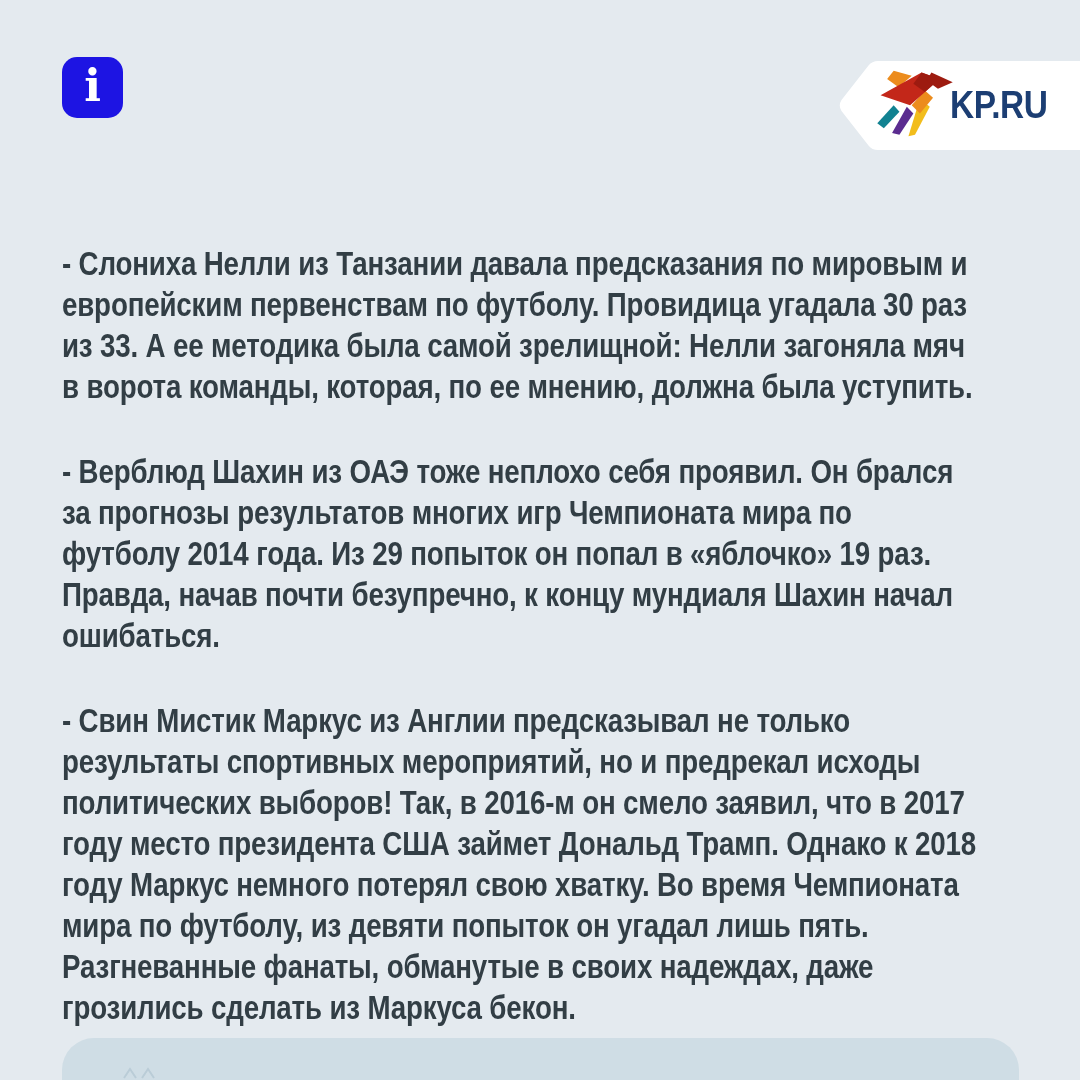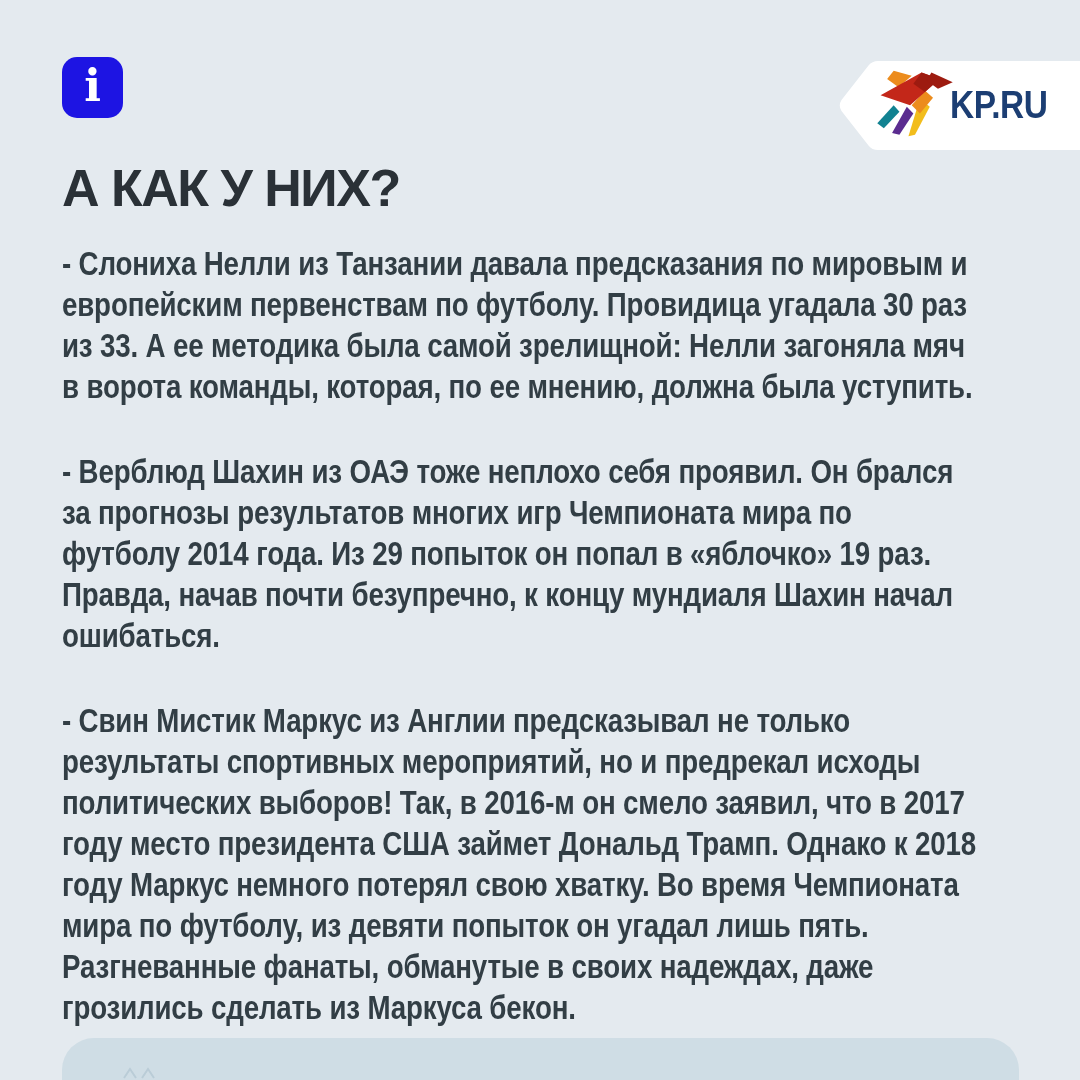--- a/index.html
+++ b/index.html
@@ -114,21 +114,20 @@
       <polygon points="42,82 56,36 68,46 50,80" style="fill:var(--bird-yellow,#f2bd1c)"></polygon>
       <polygon points="46,44 62,26 72,35 56,54" style="fill:var(--bird-orange,#ec8c1d)"></polygon>
       <polygon points="24,2 46,8 30,22 16,12" style="fill:var(--bird-orange,#ec8c1d)"></polygon>
       <polygon points="8,32 58,4 80,12 44,44" style="fill:var(--bird-red,#c32719)"></polygon>
       <polygon points="58,4 80,12 62,28 48,18" style="fill:var(--bird-dark-red,#9d1b10)"></polygon>
       <polygon points="70,4 96,16 78,24 64,14" style="fill:var(--bird-dark-red,#9d1b10)"></polygon>
     </svg>
     <span class="brand-text">KP.RU</span>
   </div>
 
-  <h1 class="headline">А КАК У НИХ?</h1>
 
   <div class="body">
     <p class="para">- Слониха Нелли из Танзании давала предсказания по мировым и
 европейским первенствам по футболу. Провидица угадала 30 раз
 из 33. А ее методика была самой зрелищной: Нелли загоняла мяч
 в ворота команды, которая, по ее мнению, должна была уступить.</p>
     <p class="para">- Верблюд Шахин из ОАЭ тоже неплохо себя проявил. Он брался
 за прогнозы результатов многих игр Чемпионата мира по
 футболу 2014 года. Из 29 попыток он попал в «яблочко» 19 раз.
 Правда, начав почти безупречно, к концу мундиаля Шахин начал

